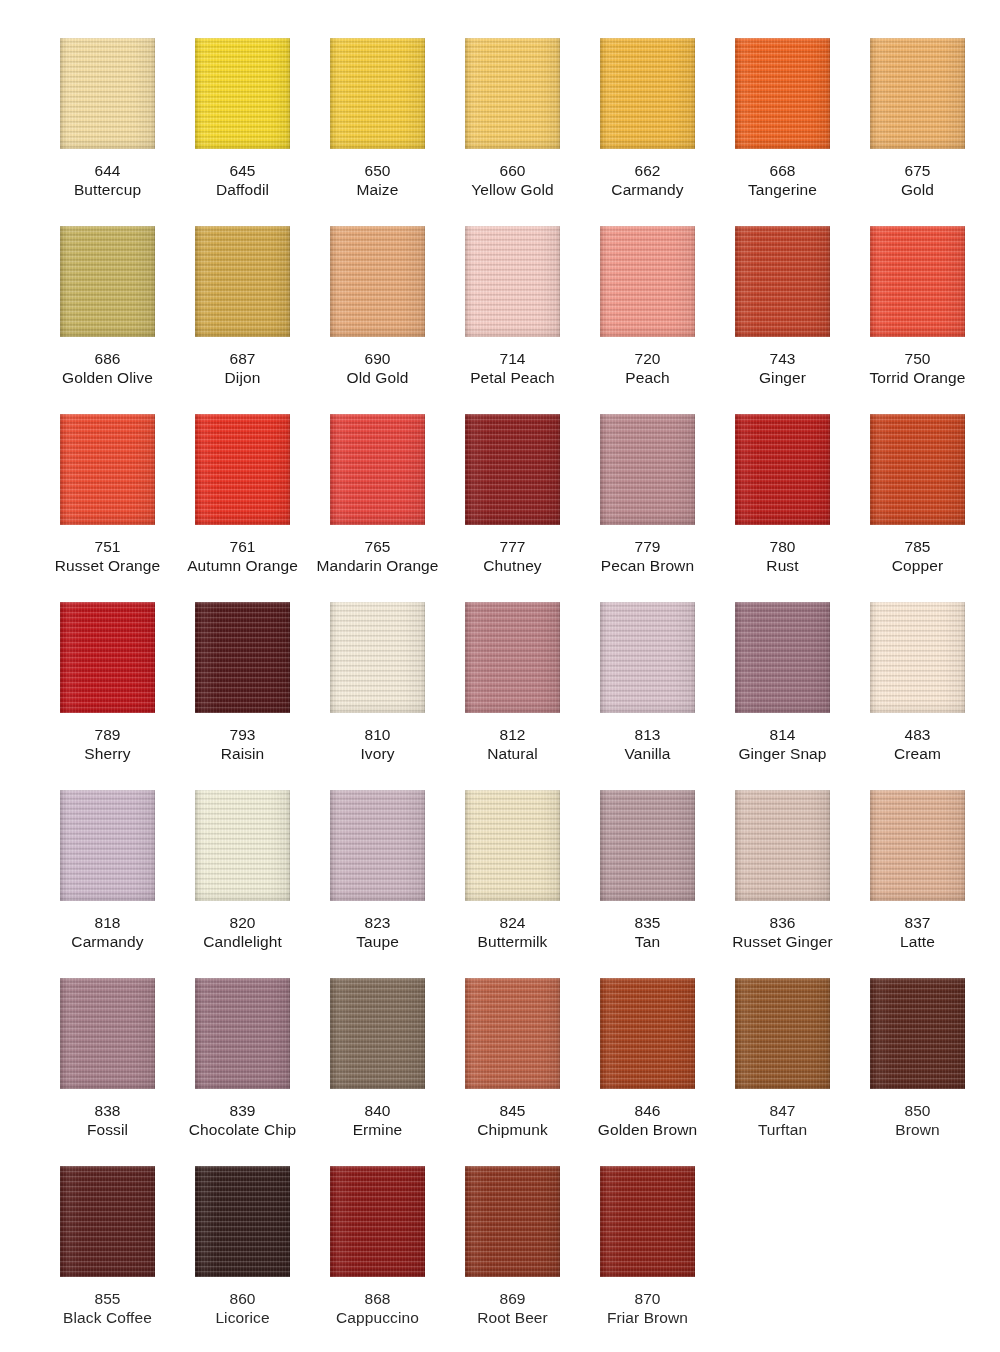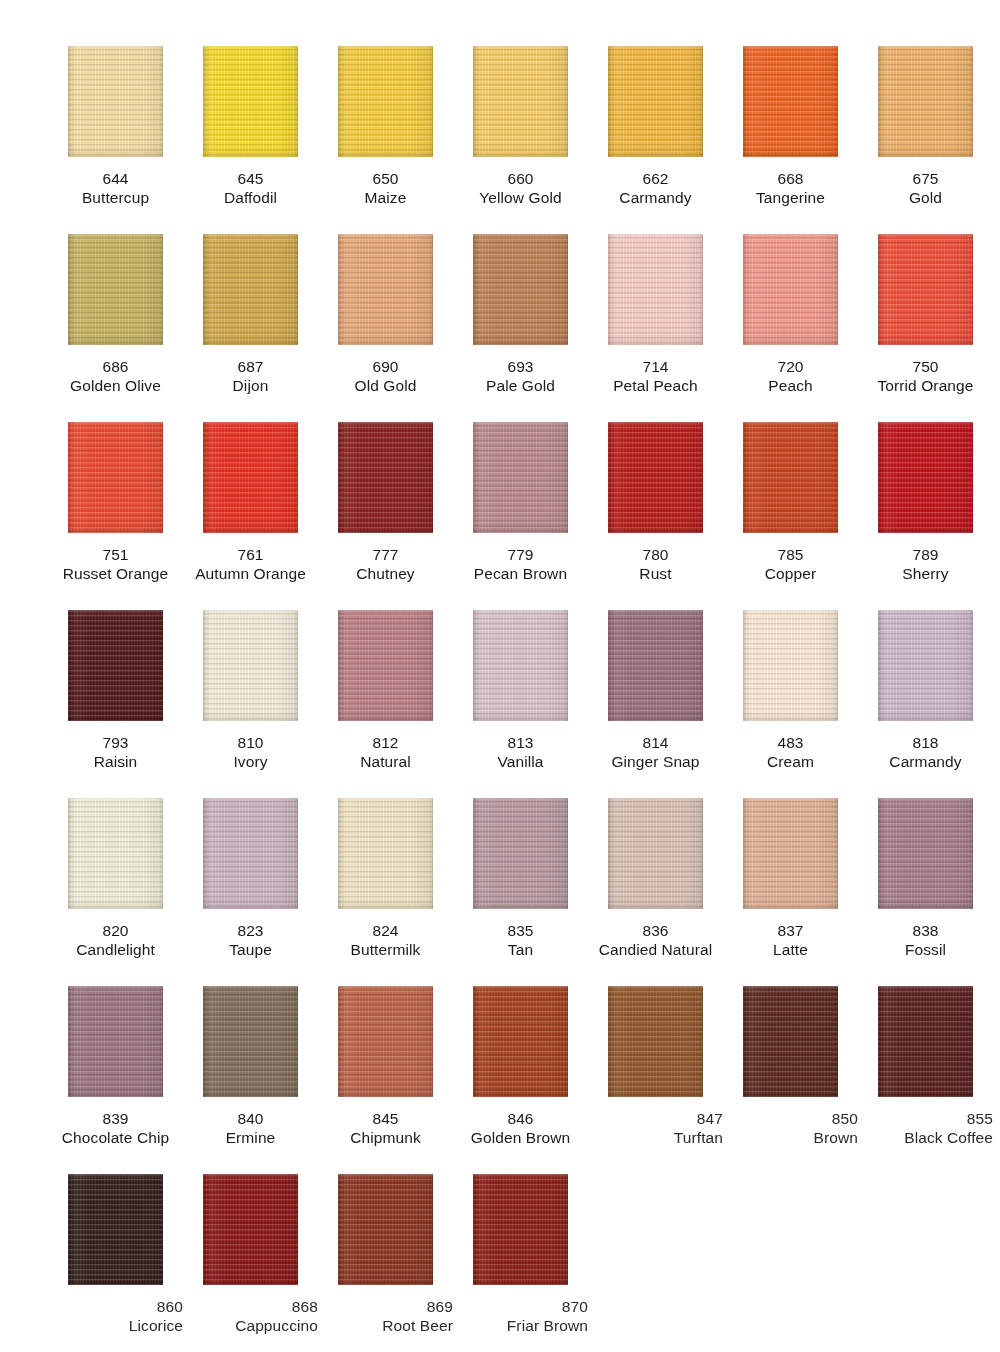--- a/index.html
+++ b/index.html
@@ -13,21 +13,21 @@
     height: 1352px;
     overflow: hidden;
     font-family: "Liberation Sans", sans-serif;
     color: #1a1a1a;
   }
 
   #chart {
     position: relative;
     width: 1000px;
     height: 1352px;
-    padding: 8px;
+    padding: 0;
     box-sizing: border-box;
   }
 
   .grid {
     display: grid;
     grid-template-columns: repeat(7, 135px);
     grid-auto-rows: 188px;
     justify-content: start;
     padding-left: 40px;
     padding-top: 38px;
@@ -116,21 +116,20 @@
   }
   .name {
     display: block;
     font-size: 15.5px;
     white-space: nowrap;
   }
 
   
   .row-last .caption {
     color: #2a2a2a;
-    text-align: right;
   }
 </style>
 </head>
 <body>
 
 <div id="chart">
   <div class="grid" id="grid">
       <div class="cell">
         <div class="swatch" style="background-color: rgb(246, 223, 164);">
           <div class="ribs"></div>
@@ -235,31 +234,20 @@
           <div class="ribs"></div>
           <div class="weft"></div>
           <div class="edges"></div>
         </div>
         <div class="caption">
           <span class="code">690</span>
           <span class="name">Old Gold</span>
         </div>
       </div>
       <div class="cell">
-        <div class="swatch" style="background-color: rgb(191, 131, 86);">
-          <div class="ribs"></div>
-          <div class="weft"></div>
-          <div class="edges"></div>
-        </div>
-        <div class="caption">
-          <span class="code">693</span>
-          <span class="name">Pale Gold</span>
-        </div>
-      </div>
-      <div class="cell">
         <div class="swatch" style="background-color: rgb(247, 206, 198);">
           <div class="ribs"></div>
           <div class="weft"></div>
           <div class="edges"></div>
         </div>
         <div class="caption">
           <span class="code">714</span>
           <span class="name">Petal Peach</span>
         </div>
       </div>
@@ -268,20 +256,31 @@
           <div class="ribs"></div>
           <div class="weft"></div>
           <div class="edges"></div>
         </div>
         <div class="caption">
           <span class="code">720</span>
           <span class="name">Peach</span>
         </div>
       </div>
       <div class="cell">
+        <div class="swatch" style="background-color: rgb(196, 67, 42);">
+          <div class="ribs"></div>
+          <div class="weft"></div>
+          <div class="edges"></div>
+        </div>
+        <div class="caption">
+          <span class="code">743</span>
+          <span class="name">Ginger</span>
+        </div>
+      </div>
+      <div class="cell">
         <div class="swatch" style="background-color: rgb(240, 80, 58);">
           <div class="ribs"></div>
           <div class="weft"></div>
           <div class="edges"></div>
         </div>
         <div class="caption">
           <span class="code">750</span>
           <span class="name">Torrid Orange</span>
         </div>
       </div>
@@ -301,20 +300,31 @@
           <div class="ribs"></div>
           <div class="weft"></div>
           <div class="edges"></div>
         </div>
         <div class="caption">
           <span class="code">761</span>
           <span class="name">Autumn Orange</span>
         </div>
       </div>
       <div class="cell">
+        <div class="swatch" style="background-color: rgb(232, 69, 62);">
+          <div class="ribs"></div>
+          <div class="weft"></div>
+          <div class="edges"></div>
+        </div>
+        <div class="caption">
+          <span class="code">765</span>
+          <span class="name">Mandarin Orange</span>
+        </div>
+      </div>
+      <div class="cell">
         <div class="swatch" style="background-color: rgb(142, 34, 34);">
           <div class="ribs"></div>
           <div class="weft"></div>
           <div class="edges"></div>
         </div>
         <div class="caption">
           <span class="code">777</span>
           <span class="name">Chutney</span>
         </div>
       </div>
@@ -484,21 +494,21 @@
         </div>
       </div>
       <div class="cell">
         <div class="swatch" style="background-color: rgb(220, 195, 183);">
           <div class="ribs"></div>
           <div class="weft"></div>
           <div class="edges"></div>
         </div>
         <div class="caption">
           <span class="code">836</span>
-          <span class="name">Candied Natural</span>
+          <span class="name">Russet Ginger</span>
         </div>
       </div>
       <div class="cell">
         <div class="swatch" style="background-color: rgb(226, 179, 150);">
           <div class="ribs"></div>
           <div class="weft"></div>
           <div class="edges"></div>
         </div>
         <div class="caption">
           <span class="code">837</span>

